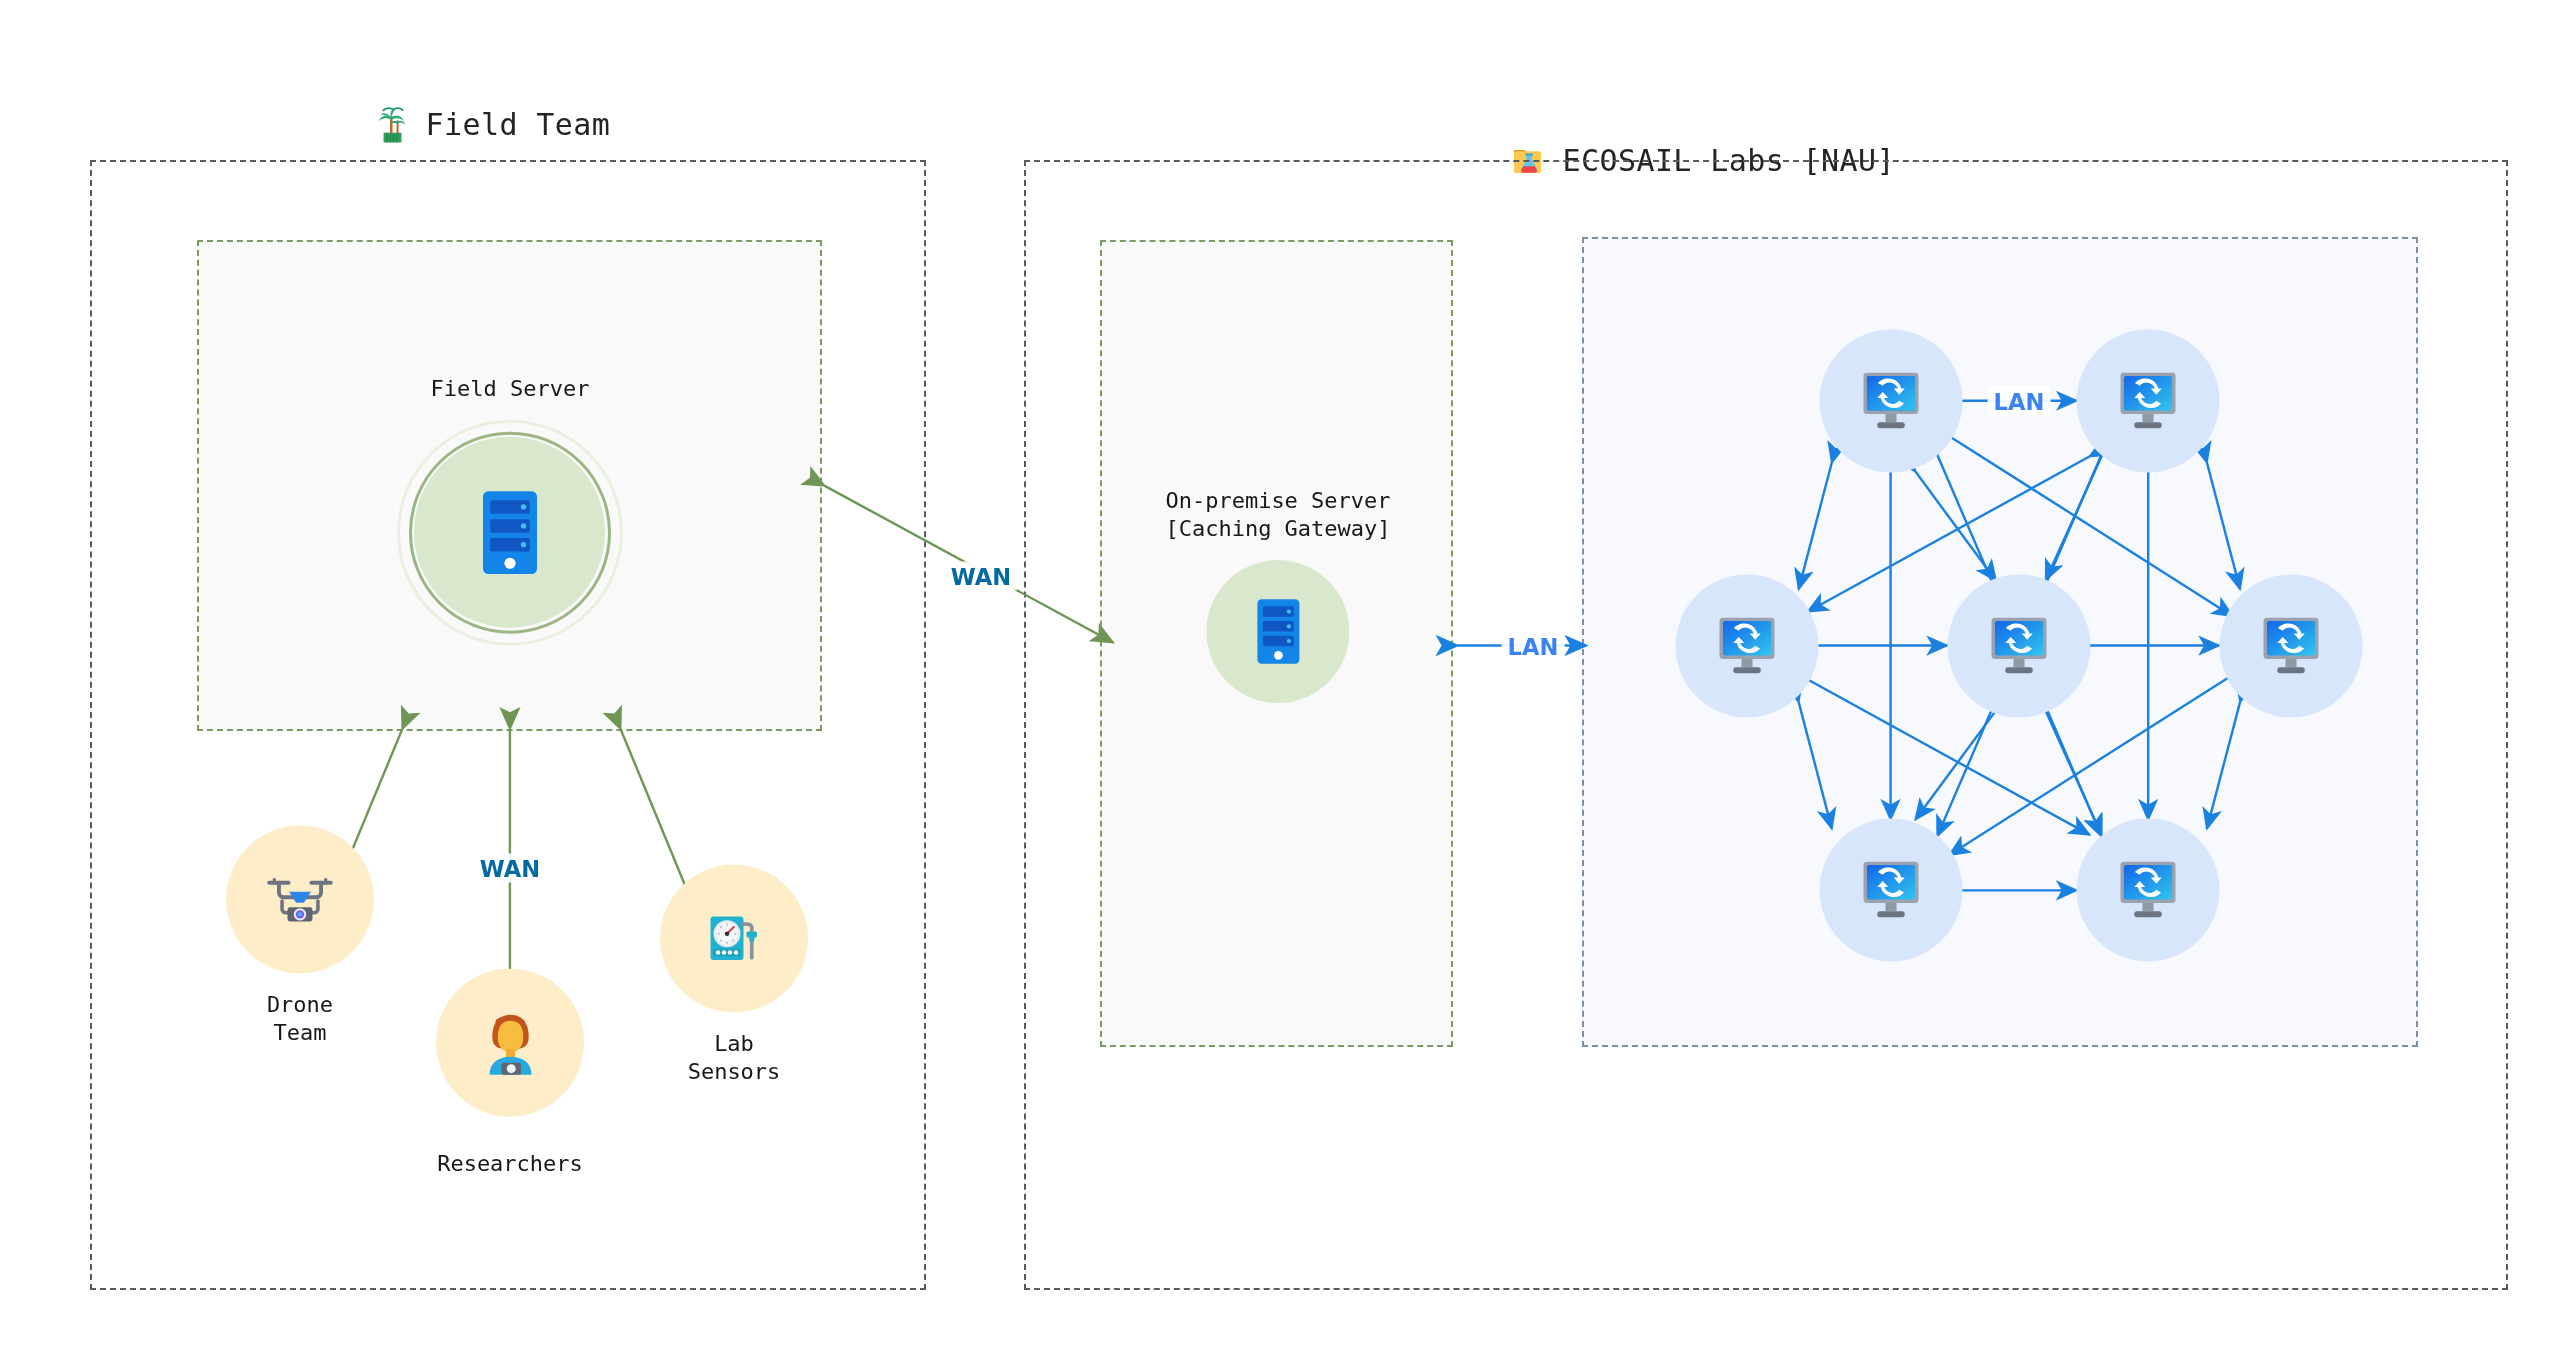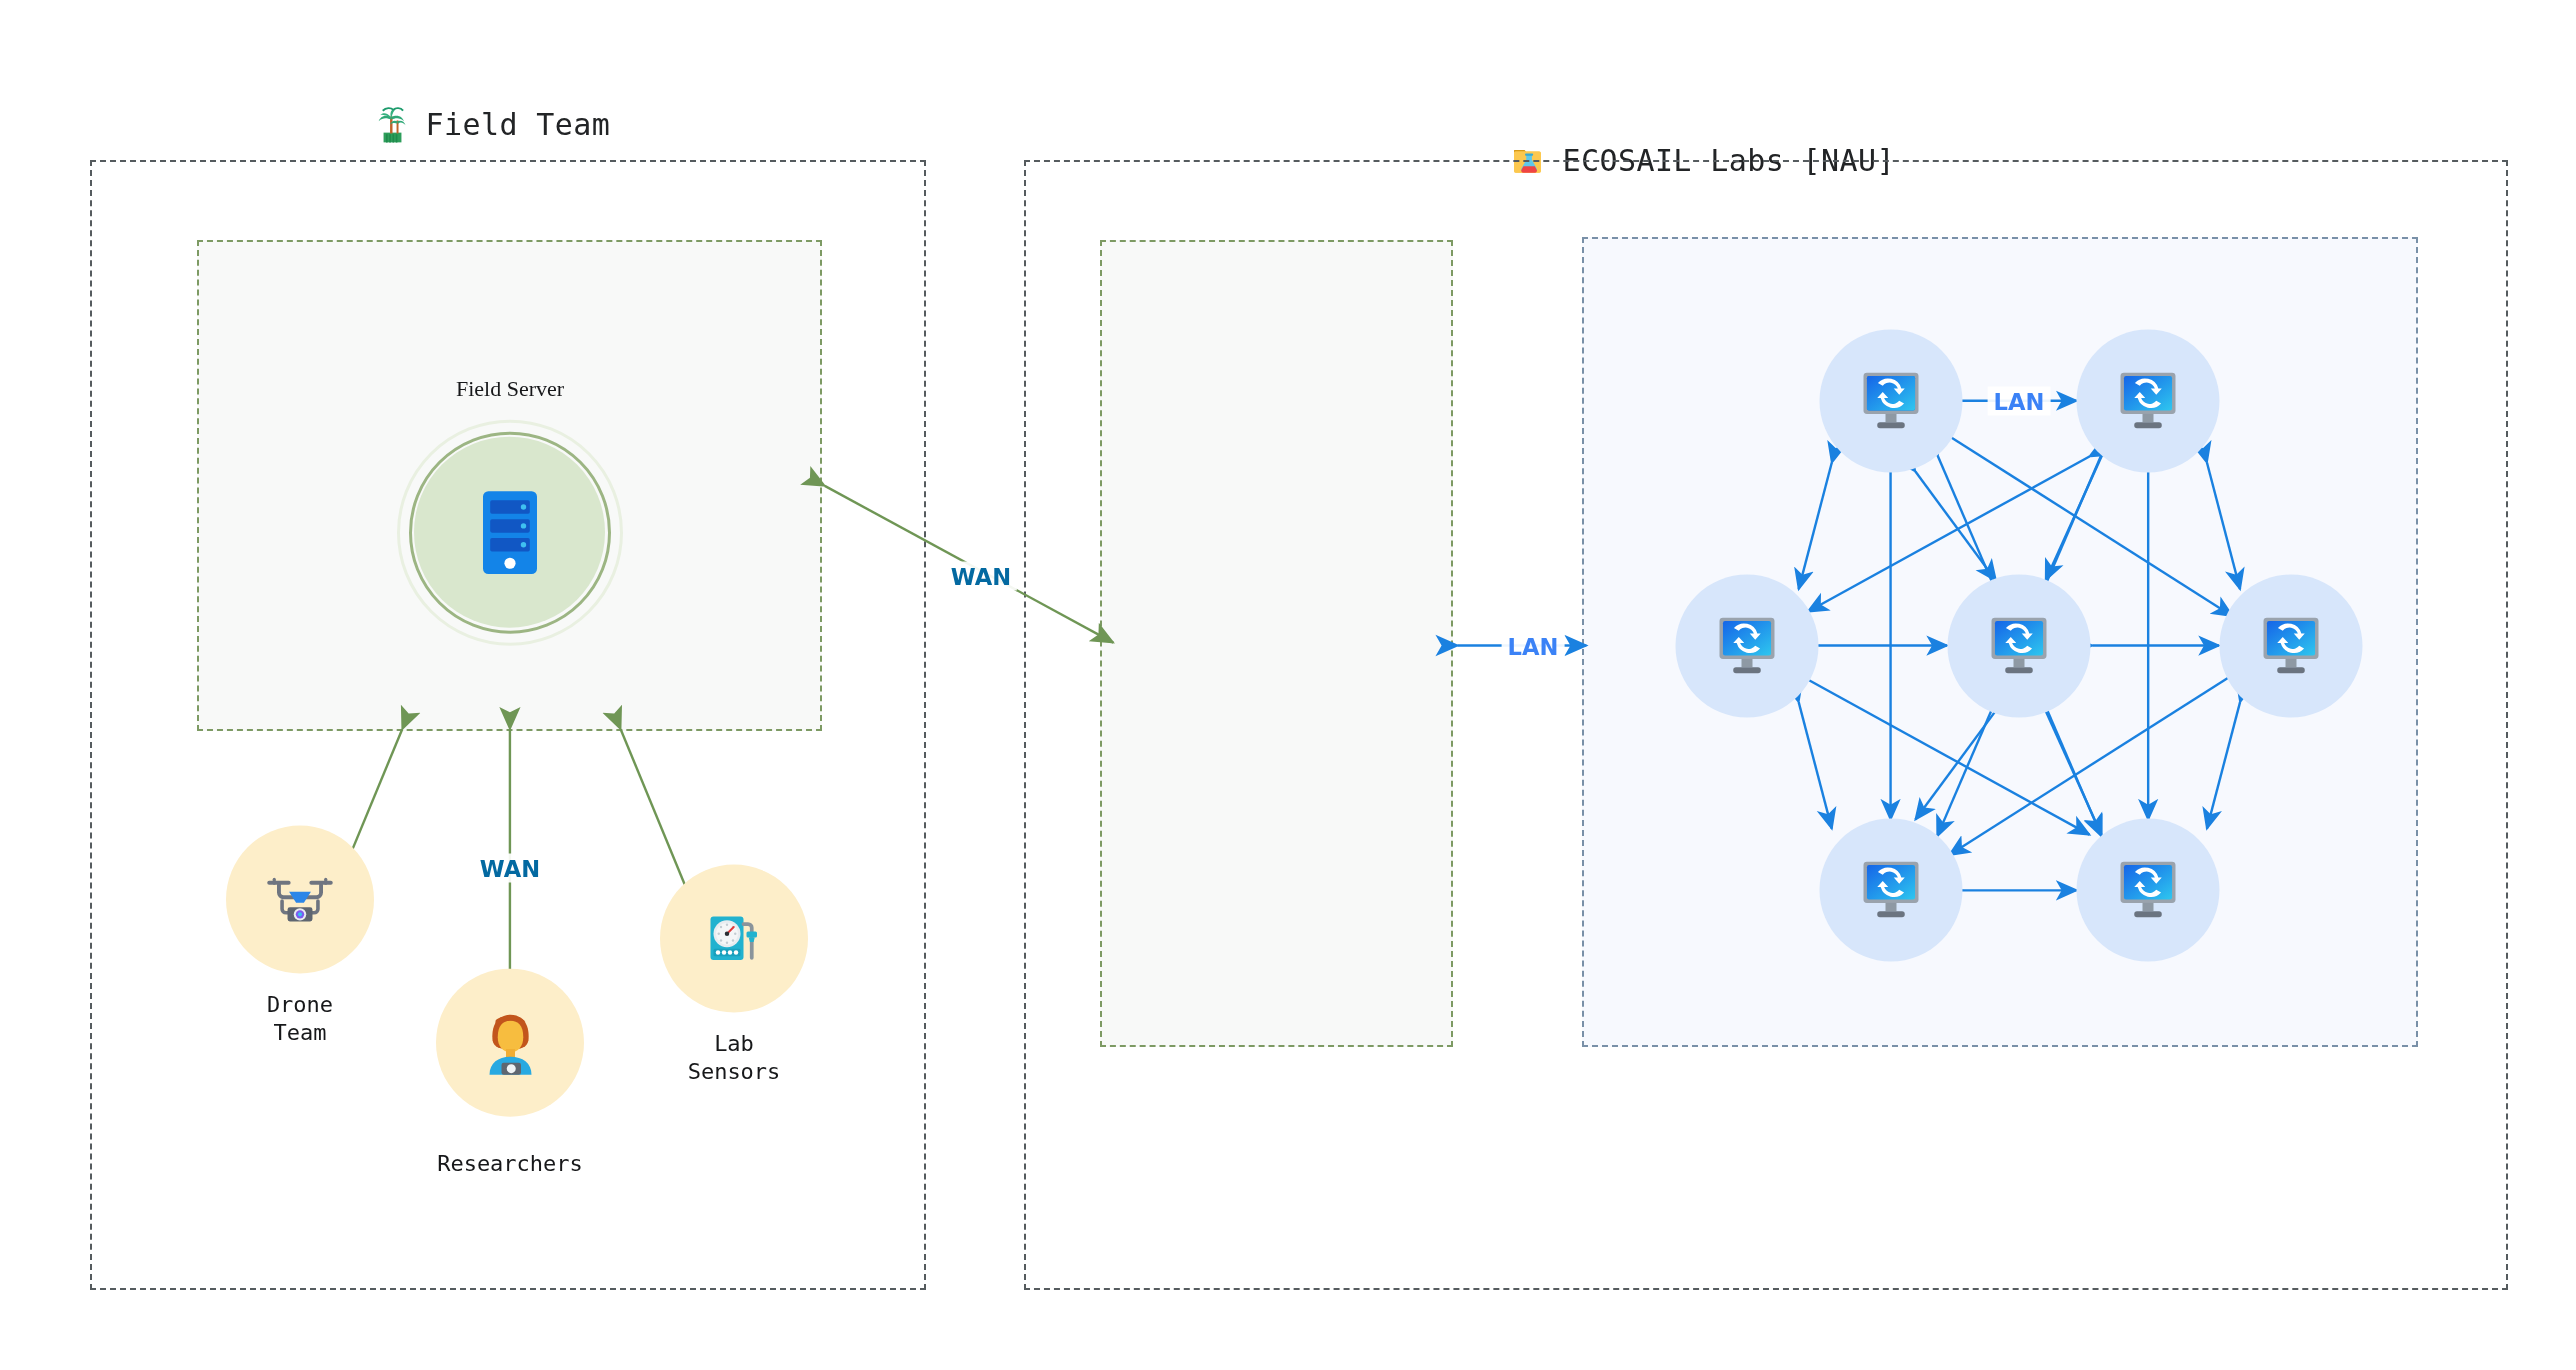--- a/index.html
+++ b/index.html
@@ -59,21 +59,21 @@
     align-items: center;
     transform: translate(-50%, -50%);
   }
   .node-label {
     font-size: 22px;
     color: #17181a;
     text-align: center;
     line-height: 1.28;
     white-space: pre;
   }
-  .node-label.above { margin-bottom: 16.6px; font-family: Liberation Serif, serif; }
+  .node-label.above { margin-bottom: 16.6px; }
   .node-label.below { margin-top: 16.6px; }
 
   .bubble {
     position: relative;
     border-radius: 50%;
     display: flex;
     align-items: center;
     justify-content: center;
   }
   .bubble.green   { background: #d9e7cd; }
@@ -316,20 +316,38 @@
           <path d="M62 30 h6 a5 5 0 0 1 5 5 v40" stroke="#8a949b" stroke-width="5" fill="none" stroke-linecap="round"></path>
           <rect x="66" y="40" width="14" height="8" rx="2" fill="#22b2cf"></rect>
           <path d="M69 48 h8 l-1.5 6 h-5z" fill="#22b2cf"></path>
         </svg>
       </span>
     </div>
     <div class="node-label below">Lab
 Sensors</div>
   </div>
 
+  <div class="node" style="left:1278px; top:595px;">
+    <div class="node-label above">On-premise Server
+[Caching Gateway]</div>
+    <div class="bubble green" style="width:143px;height:143px;">
+      <span style="width:56px;height:71px;display:block;">
+        <svg width="56" height="71" viewBox="0 0 80 100">
+          <rect x="10" y="4" width="60" height="92" rx="6" fill="#1384e8"></rect>
+          <rect x="18" y="14" width="44" height="15" rx="2" fill="#1157c4"></rect>
+          <rect x="18" y="35" width="44" height="15" rx="2" fill="#1157c4"></rect>
+          <rect x="18" y="56" width="44" height="15" rx="2" fill="#1157c4"></rect>
+          <circle cx="55" cy="21.5" r="3" fill="#3fc0f0"></circle>
+          <circle cx="55" cy="42.5" r="3" fill="#3fc0f0"></circle>
+          <circle cx="55" cy="63.5" r="3" fill="#3fc0f0"></circle>
+          <circle cx="40" cy="84" r="6.2" fill="#ffffff"></circle>
+        </svg>
+      </span>
+    </div>
+  </div>
 
   <div class="node" style="left:1891px; top:401px;">
     <div class="bubble bluepal" style="width:143px;height:143px;">
       <span style="width:69px;height:66px;display:block;">
         <svg width="69" height="66" viewBox="0 0 100 96">
           <rect x="10" y="6" width="80" height="60" rx="5" fill="#9aa3ad"></rect>
           <rect x="15" y="11" width="70" height="50" rx="3" fill="#1b6fe0"></rect>
           <rect x="15" y="11" width="70" height="50" rx="3" fill="url(#mg1)"></rect>
           <defs>
             <linearGradient id="mg1" x1="0" y1="0" x2="1" y2="1">

